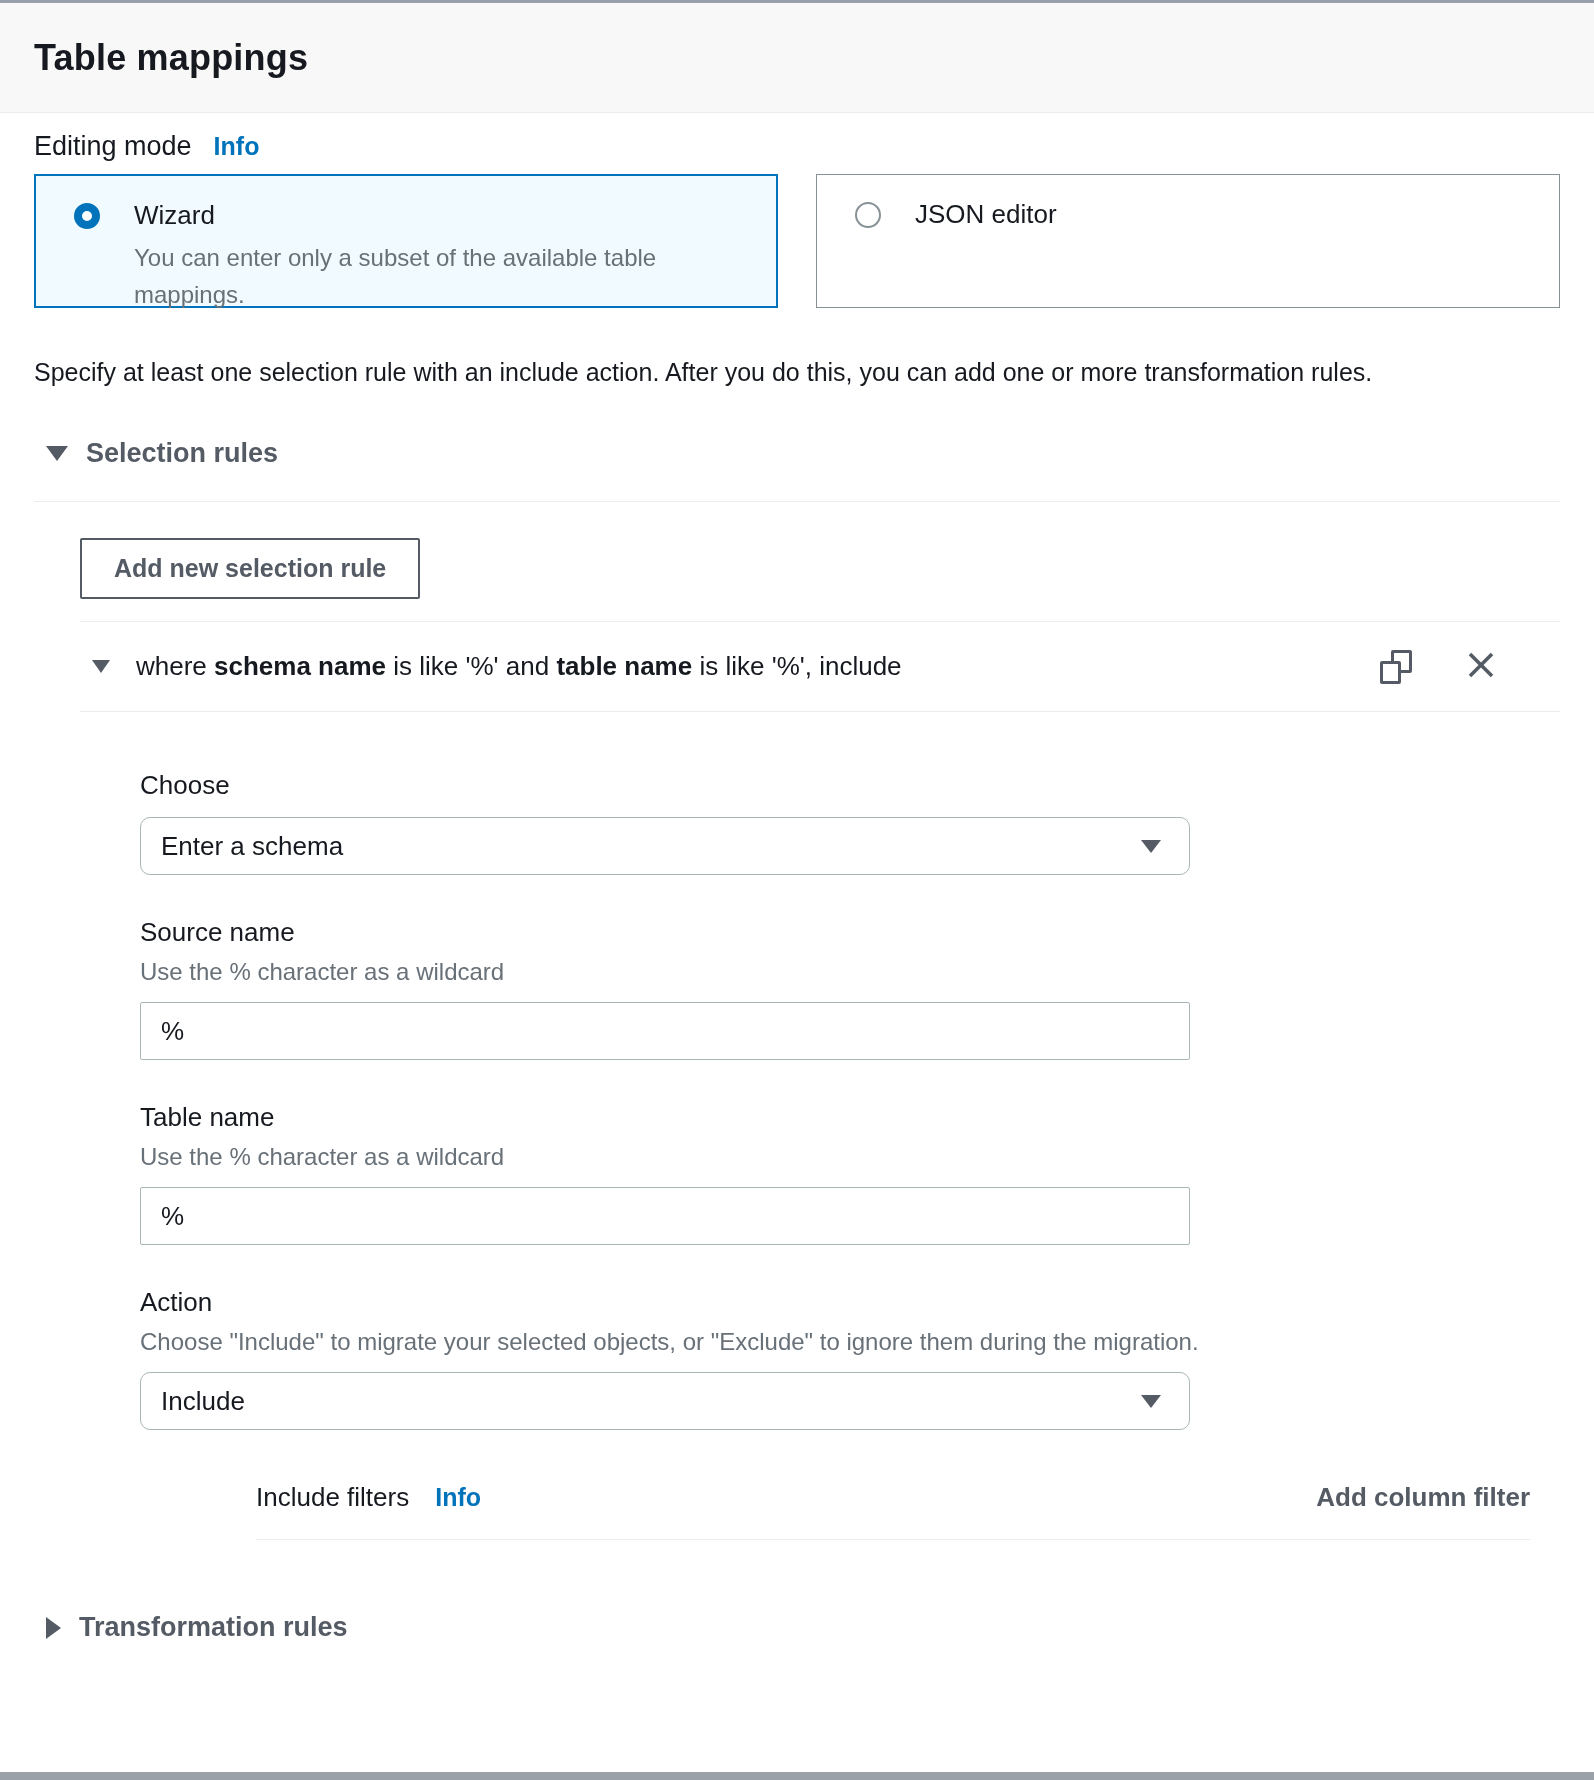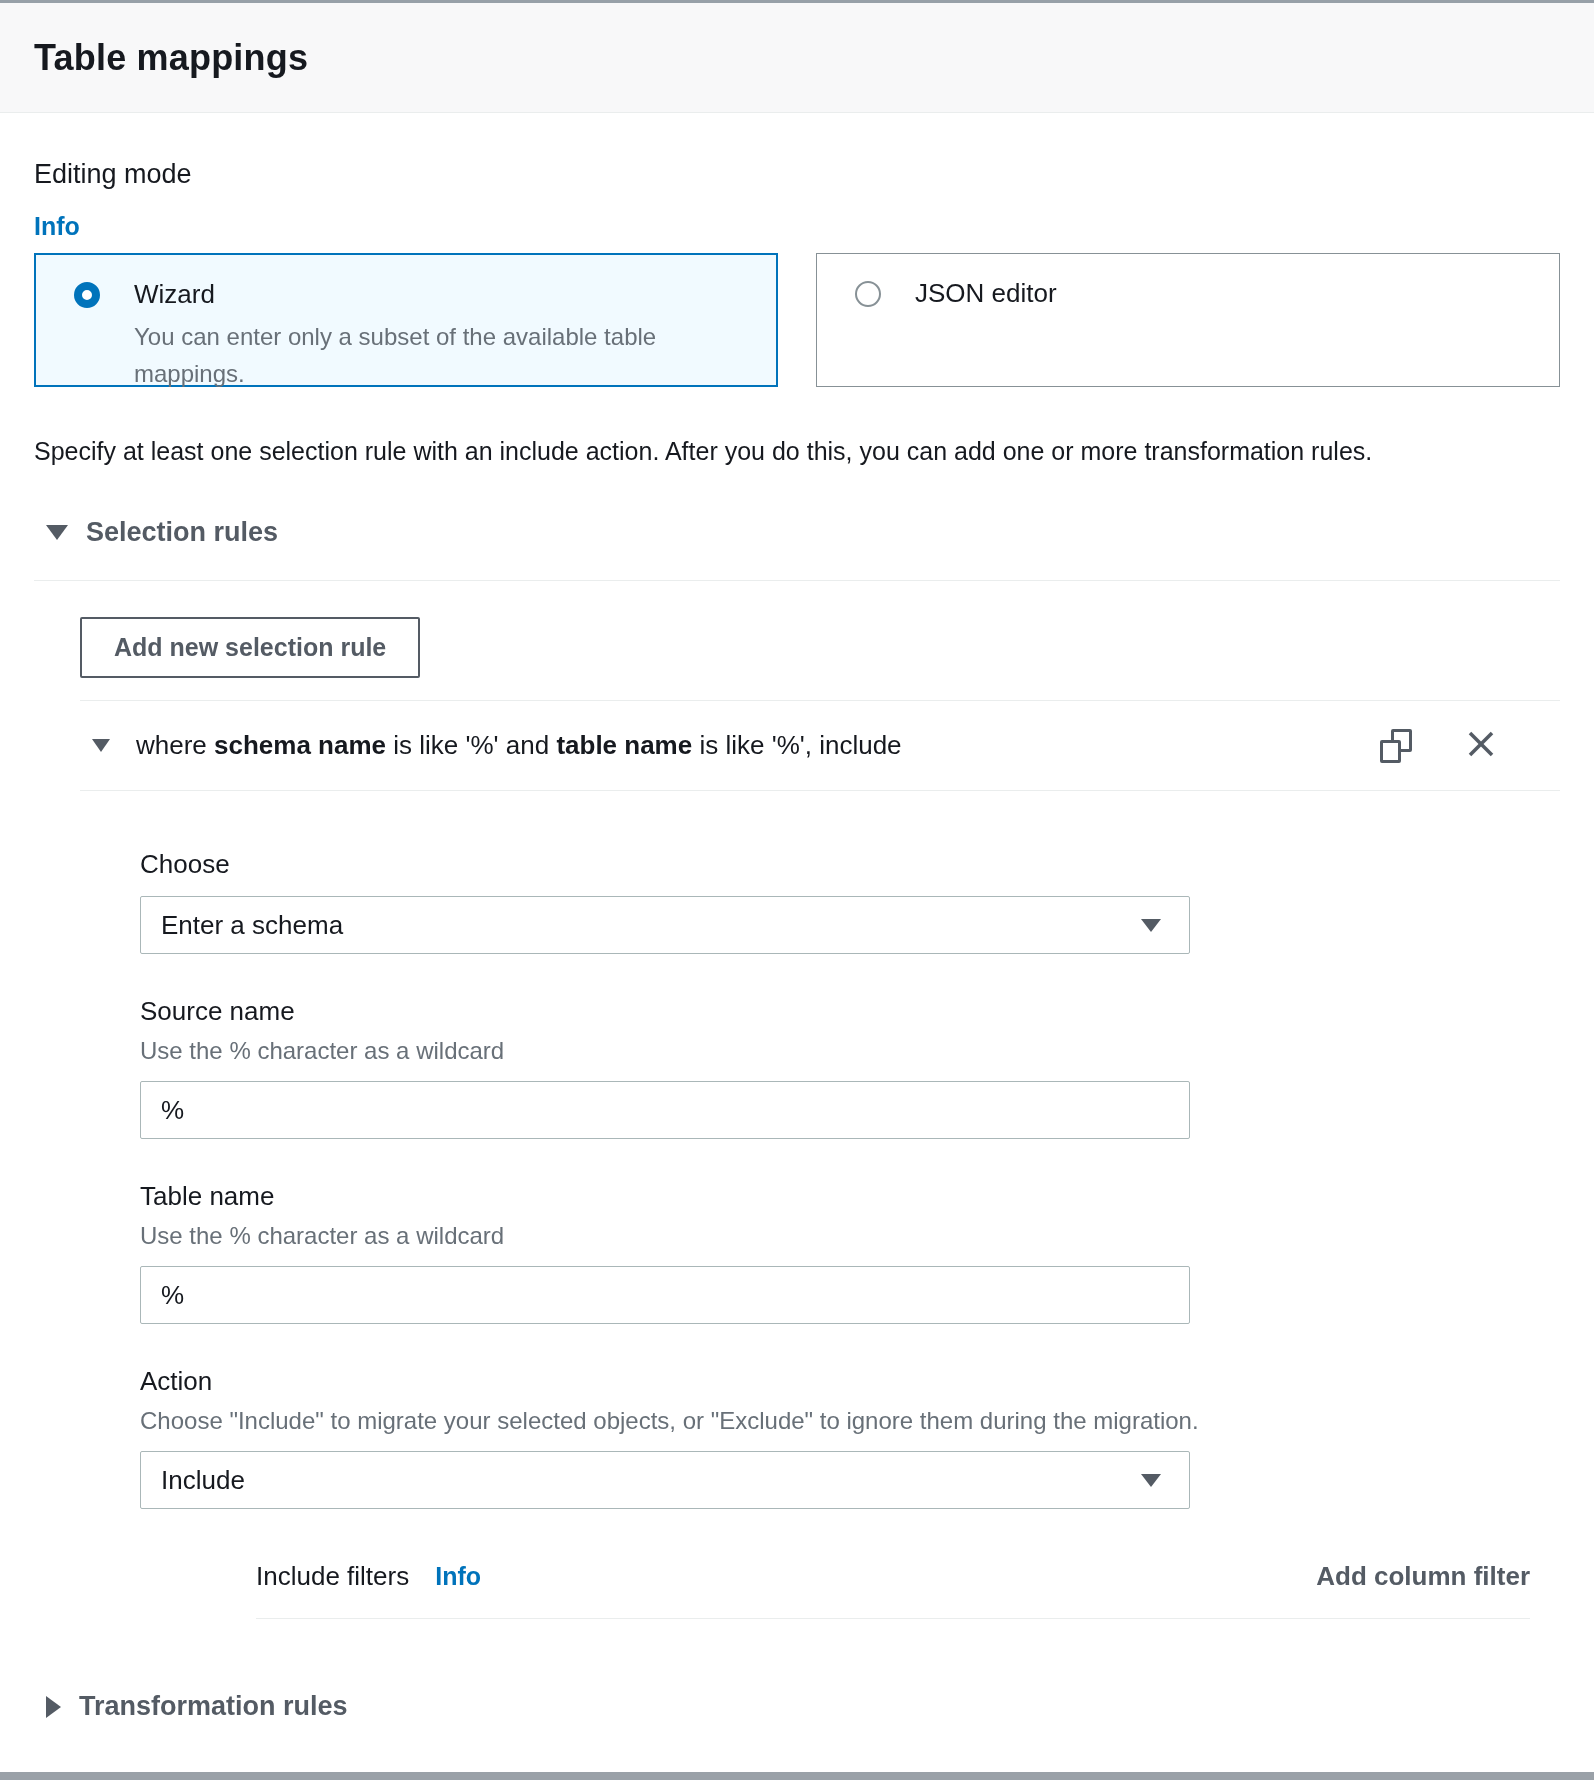--- a/index.html
+++ b/index.html
@@ -18,21 +18,21 @@
     border-bottom: 1px solid #eaeded;
     display: flex;
     align-items: center;
     padding: 0 34px;
   }
   .panel-title { font-size: 36px; font-weight: 700; color: #16191f; letter-spacing: 0.2px; }
 
   .content { padding: 0 34px; }
 
   
-  .editing-row { margin-top: 46px; display: flex; align-items: flex-start; gap: 22px; flex-direction: column; }
+  .editing-row { margin-top: 18px; display: flex; align-items: center; gap: 22px; }
   .editing-label { font-size: 27px; color: #16191f; }
   .info-link { font-size: 25px; font-weight: 700; color: #0073bb; cursor: pointer; text-decoration: none; }
 
   .cards-row { margin-top: 12px; display: flex; gap: 38px; }
   .mode-card {
     width: 744px; height: 134px;
     background: #ffffff;
     border: 1px solid #879196;
     padding: 24px 0 0 38px;
     display: flex;
@@ -91,21 +91,21 @@
   .control {
     margin-top: 16px;
     width: 1050px; height: 58px;
     border: 1px solid #aab7b8;
     border-radius: 2px;
     background: #fff;
     display: flex; align-items: center;
     padding: 0 20px;
     font-size: 26px; color: #16191f;
   }
-  .select { justify-content: space-between; cursor: pointer; }
+  .select { justify-content: space-between; cursor: pointer; border-radius: 10px; }
   .select-arrow { width: 0; height: 0; border-left: 10px solid transparent; border-right: 10px solid transparent; border-top: 13px solid #545b64; margin-right: 8px; }
   input.control { font-family: inherit; outline: none; }
 
   .source-filters-row { margin-left: 222px; margin-top: 52px; width: 1274px; display: flex; align-items: baseline; }
   .source-filters-label { font-size: 26px; font-weight: 500; color: #16191f; }
   .source-filters-row .info-link { margin-left: 26px; }
   .add-column-filter { margin-left: auto; background: none; border: none; font-family: inherit; font-size: 26px; font-weight: 700; color: #545b64; cursor: pointer; }
   .divider.filters { margin-left: 222px; width: 1274px; margin-top: 26px; }
 
   .transform-header { margin-top: 72px; }

